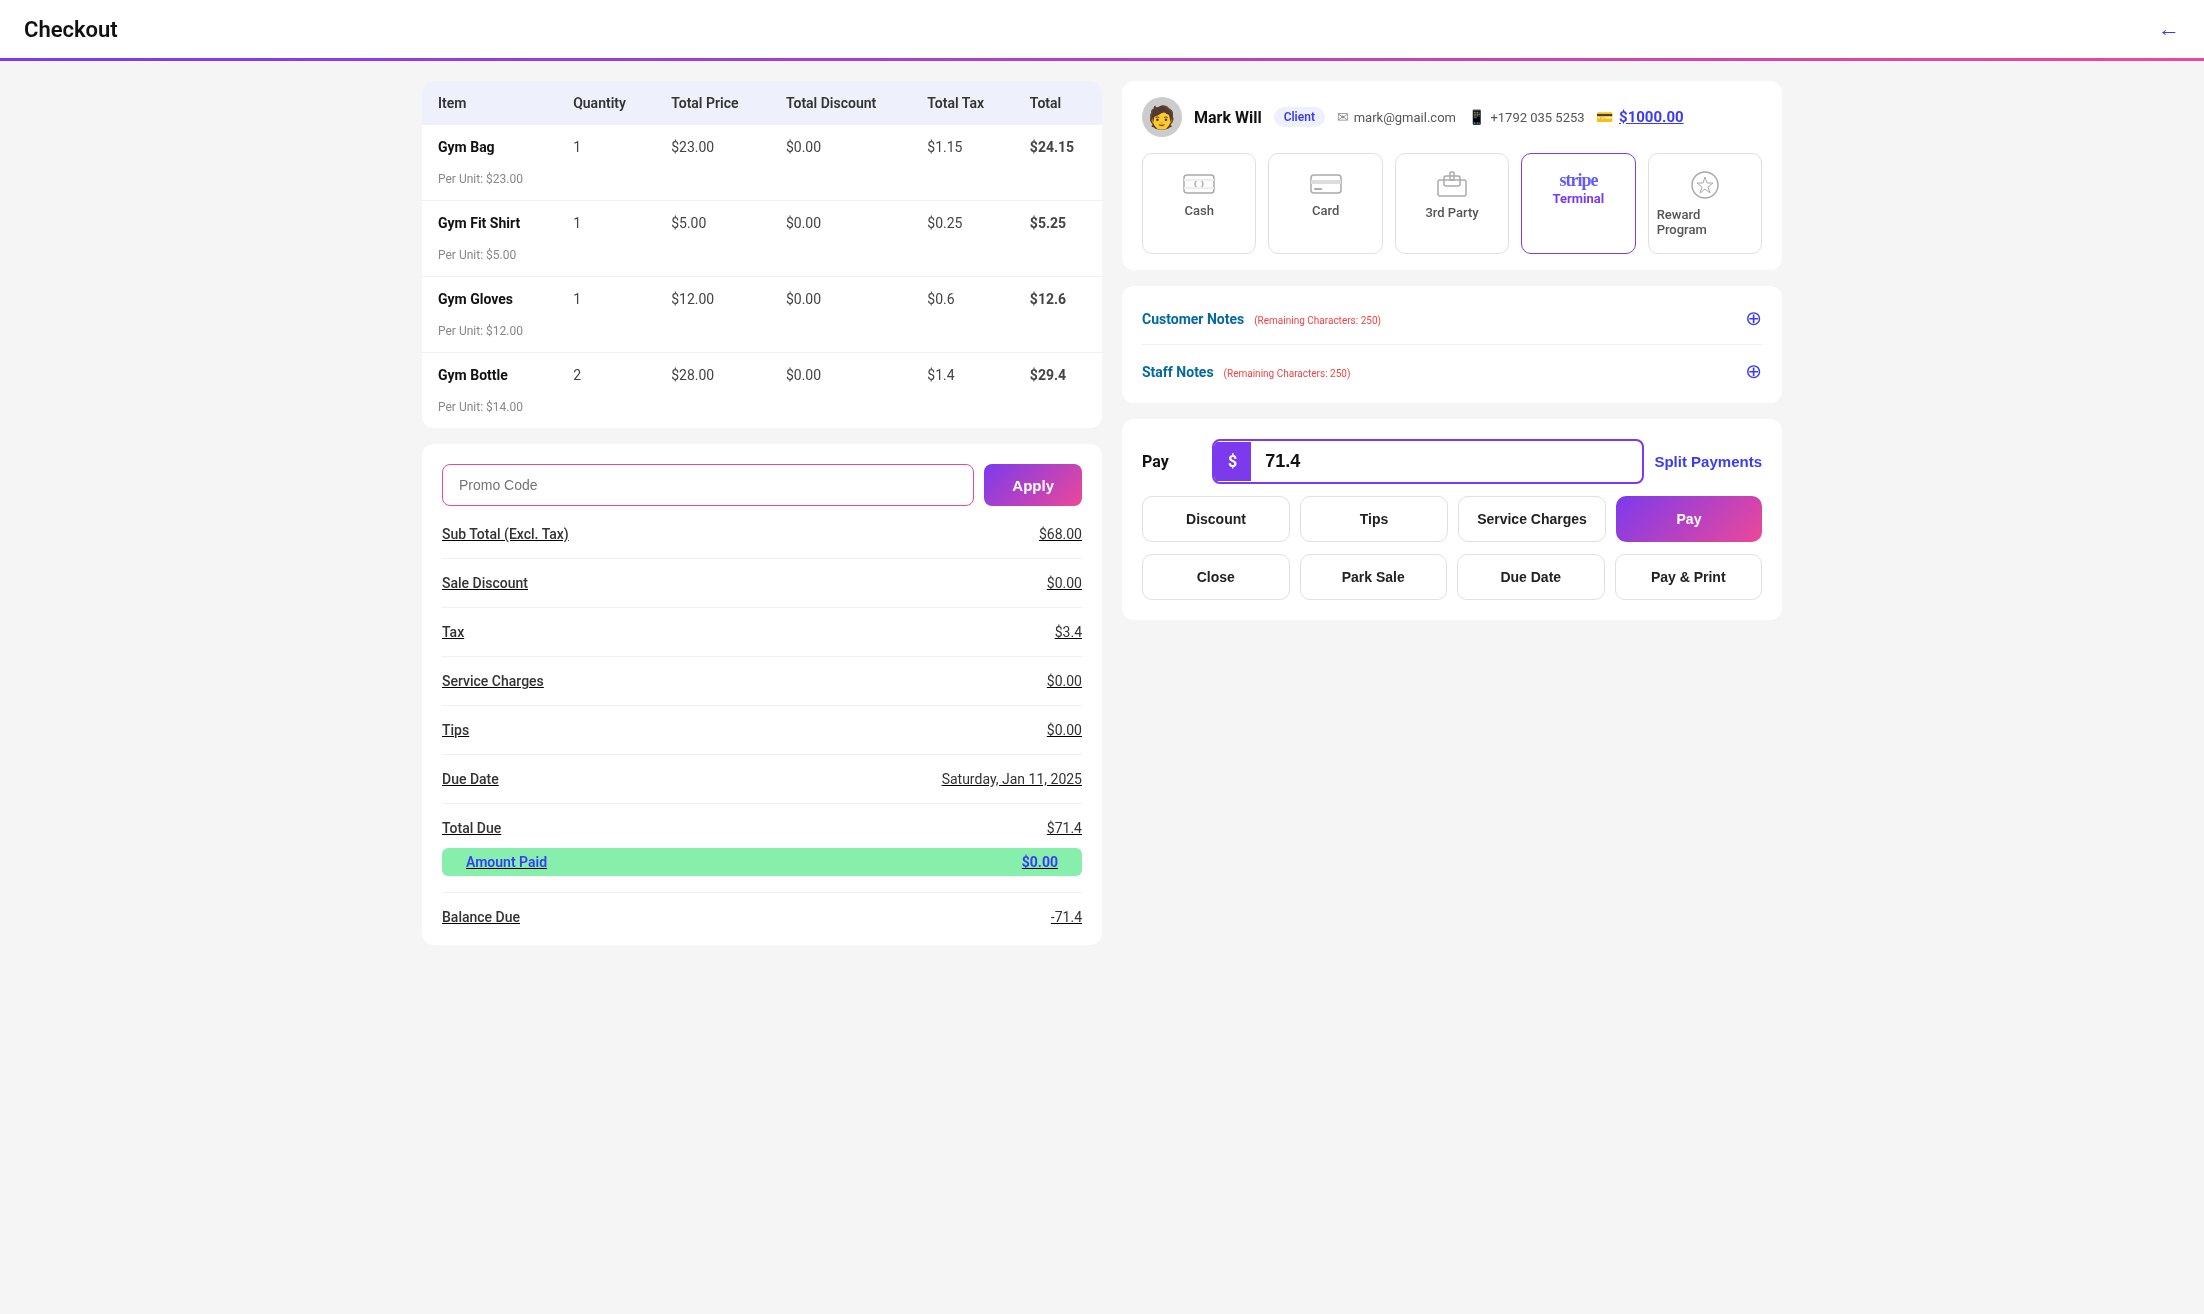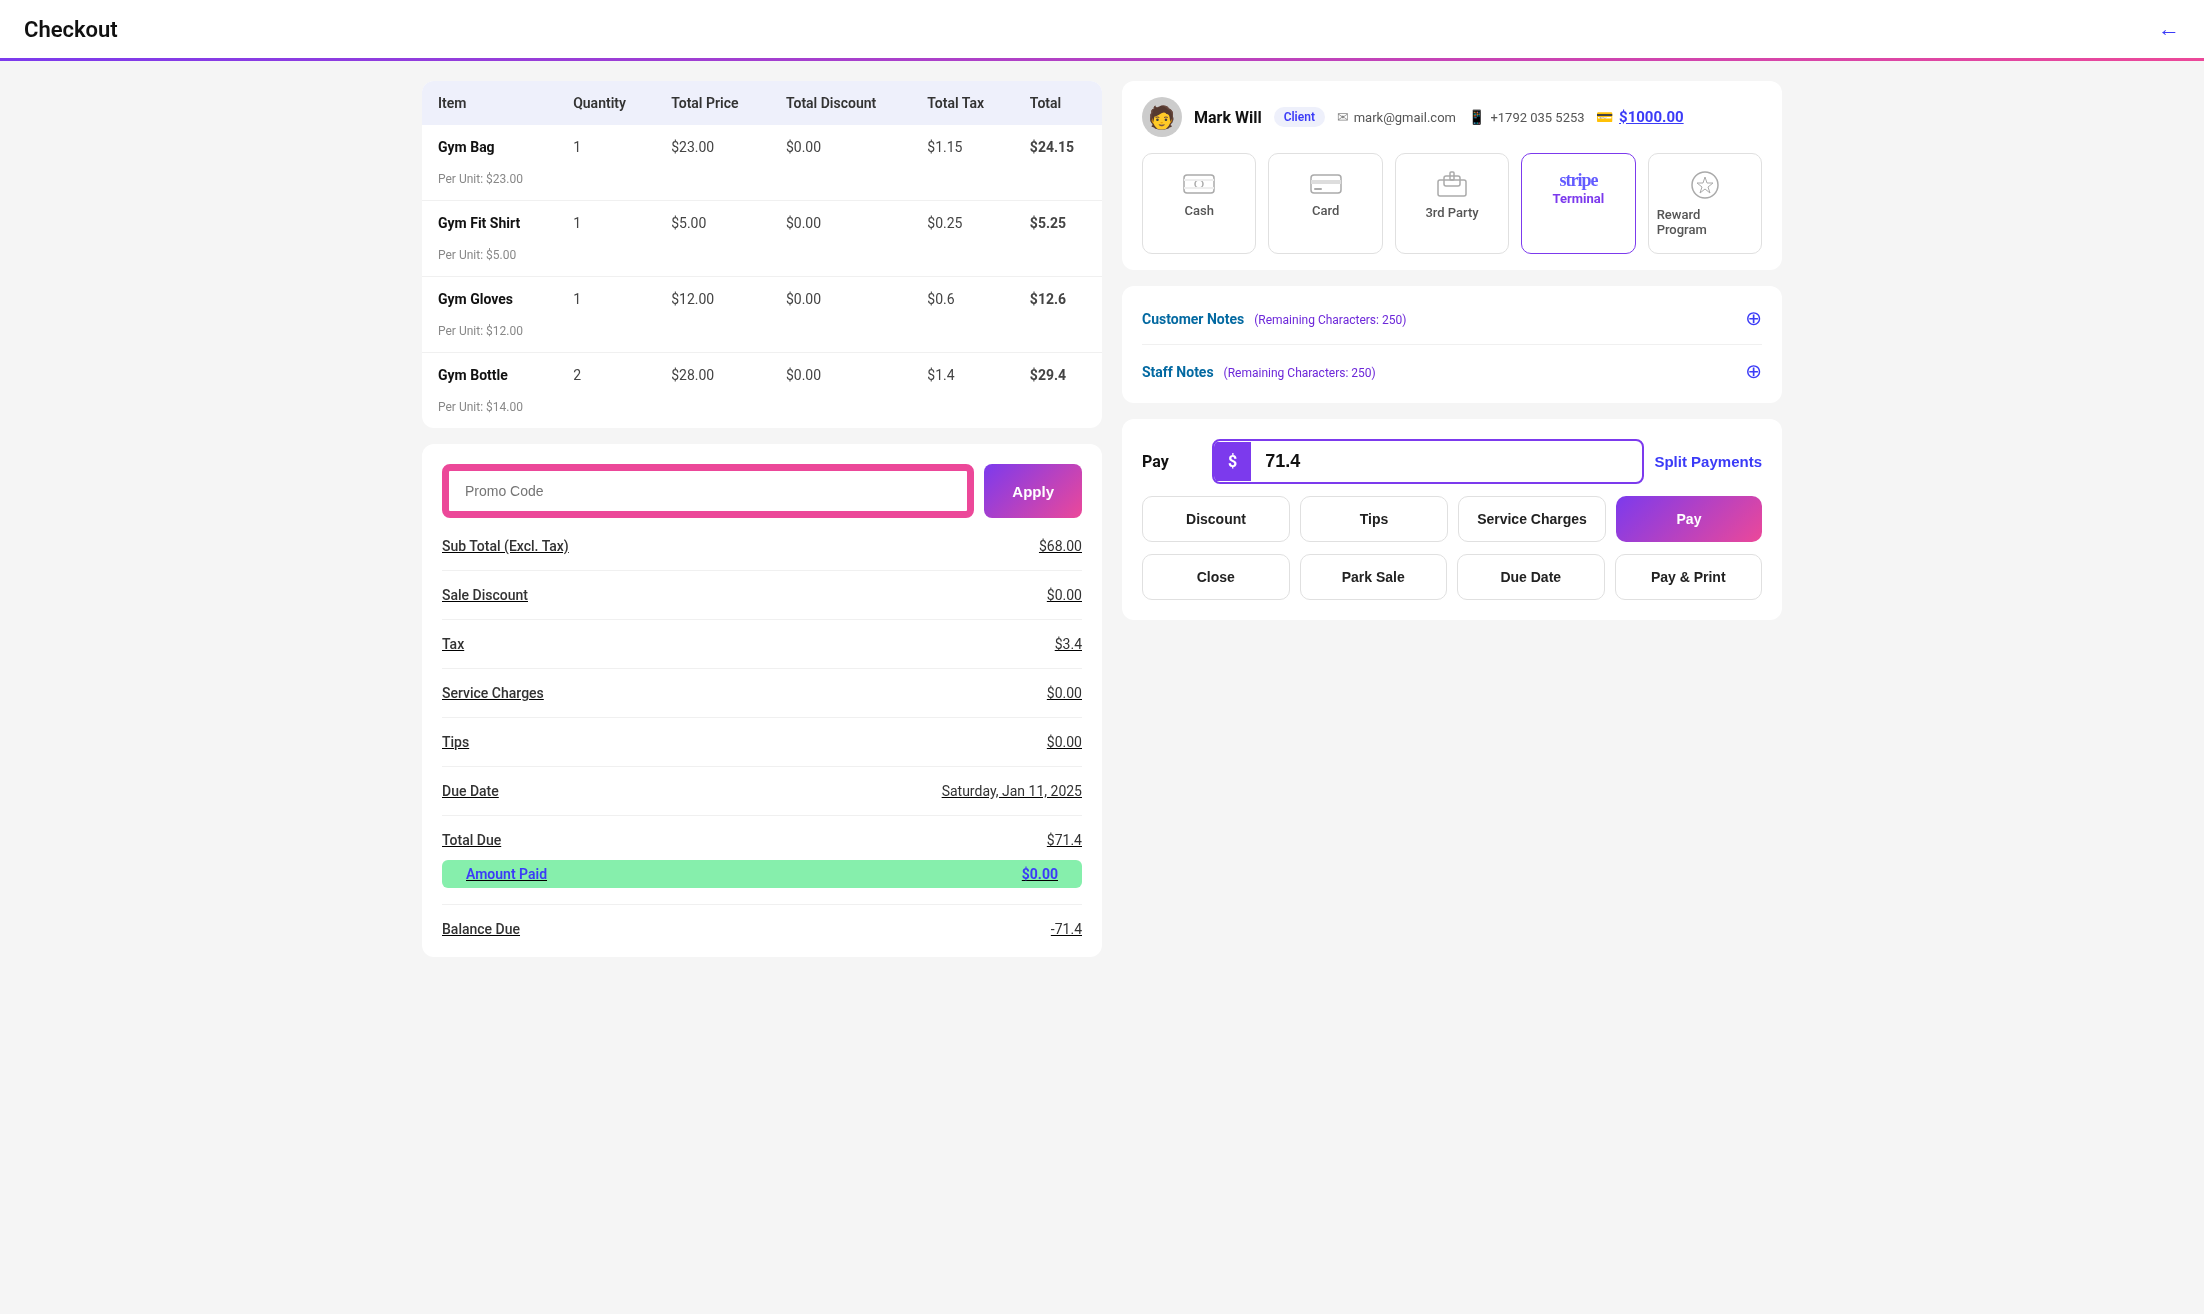--- a/index.html
+++ b/index.html
@@ -94,21 +94,21 @@
       padding: 20px;
     }
     .promo-row {
       display: flex;
       gap: 10px;
       margin-bottom: 20px;
     }
     .promo-input {
       flex: 1;
       padding: 12px 16px;
-      border: 7px solid #ec4899;
+      border: 1px solid #ec4899;
       border-radius: 8px;
       font-size: 14px;
       color: #999;
       outline: none;
     }
     .apply-btn {
       padding: 12px 28px;
       background: linear-gradient(135deg, #7c3aed, #ec4899);
       color: #fff;
       border: none;
@@ -273,22 +273,22 @@
       display: flex;
       justify-content: space-between;
       align-items: center;
     }
     .note-label {
       font-size: 14px;
       font-weight: 700;
       color: #0369a1;
     }
     .note-hint {
-      font-size: 12px;
-      color: #6d28d9;
+      font-size: 10px;
+      color: #ef4444;
       margin-left: 6px;
     }
     .note-add-icon {
       color: #3b3bf7;
       font-size: 20px;
       cursor: pointer;
     }
     .note-divider {
       border: none;
       border-top: 1px solid #f0f0f0;

